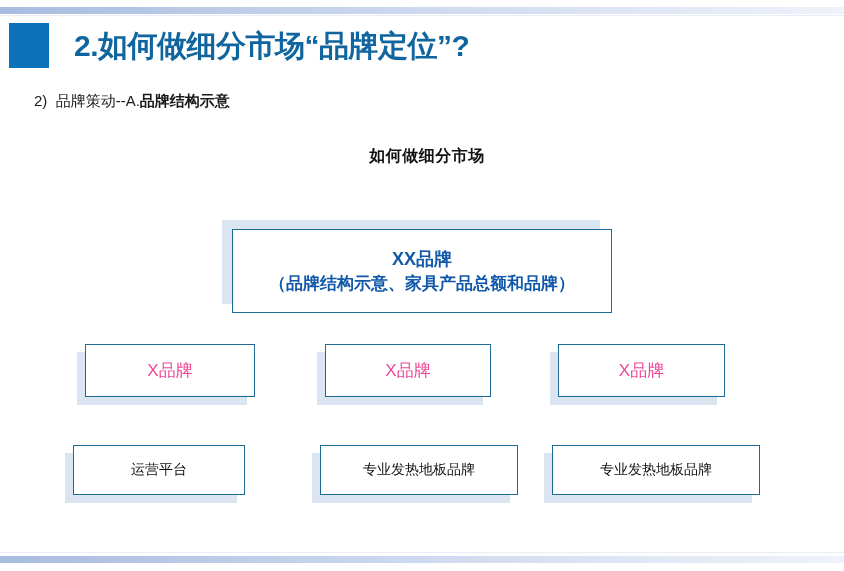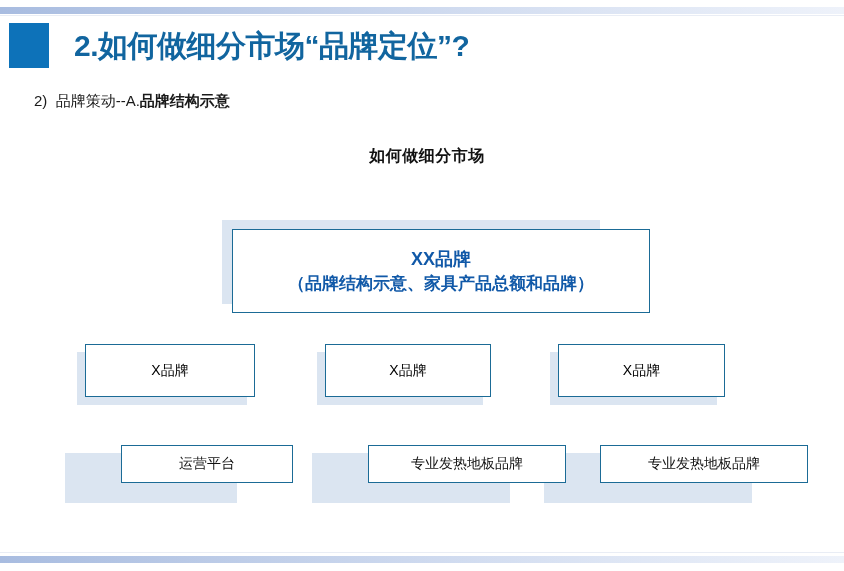--- a/index.html
+++ b/index.html
@@ -113,21 +113,21 @@
   .node-shadow {
     position: absolute;
     background: #dbe5f1;
     z-index: 1;
   }
 
   
   .node-root {
     left: 232px;
     top: 229px;
-    width: 418px;
+    width: 380px;
     height: 84px;
     border-width: 1.6px;
   }
   .node-root .node-label {
     color: #1159a8;
     font-weight: bold;
     font-size: 17px;
     line-height: 1.45;
   }
   .node-root .line1 { font-size: 18px; display: block; }
@@ -138,38 +138,37 @@
     width: 378px;
     height: 84px;
   }
 
   
   .tier2 {
     top: 344px;
     height: 53px;
   }
   .tier2 .node-label {
-    color: #000000;
-    font-size: 14px;
+    color: #ec4899;
+    font-size: 17px;
     font-weight: normal;
   }
   .t2-a { left: 85px;  width: 170px; }
   .t2-b { left: 325px; width: 166px; }
   .t2-c { left: 558px; width: 167px; }
 
   .shadow-tier2 { top: 352px; height: 53px; }
   .s2-a { left: 77px;  width: 170px; }
   .s2-b { left: 317px; width: 166px; }
   .s2-c { left: 550px; width: 167px; }
 
   
   .tier3 {
     top: 445px;
-    height: 38px;
-    margin-left: 48px;
+    height: 50px;
   }
   .tier3 .node-label {
     color: #111111;
     font-size: 14px;
     font-weight: normal;
   }
   .t3-a { left: 73px;  width: 172px; }
   .t3-b { left: 320px; width: 198px; }
   .t3-c { left: 552px; width: 208px; }
 

